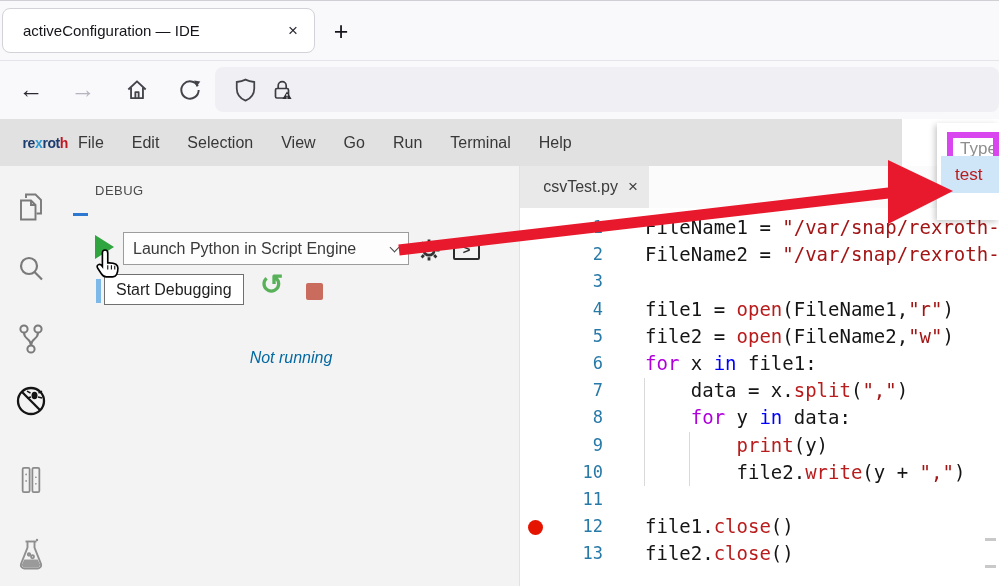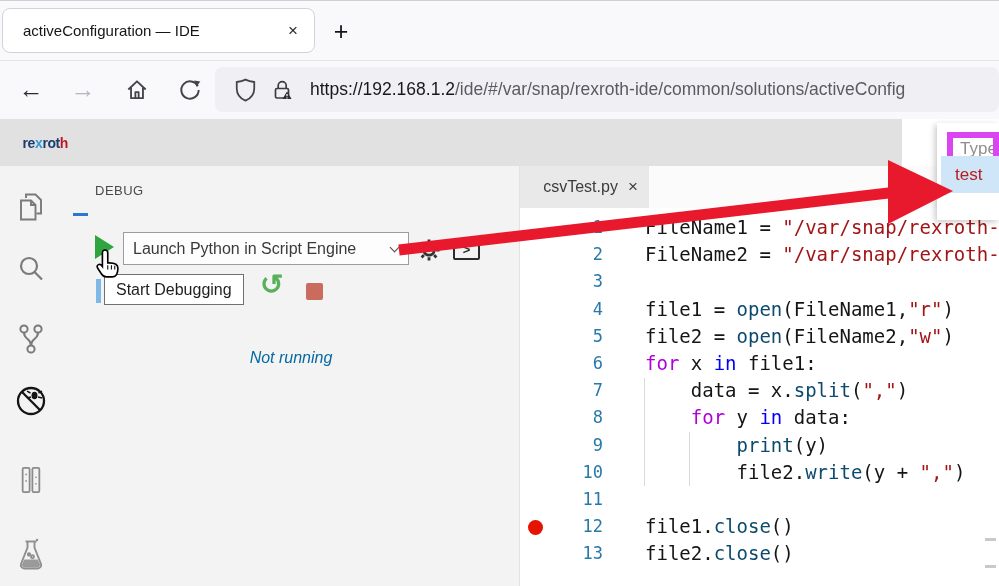--- a/index.html
+++ b/index.html
@@ -73,21 +73,21 @@
   .editor{position:absolute;left:520px;top:165px;width:479px;height:421px;background:#fff;}
   .etabstrip{position:absolute;left:0;top:0;width:479px;height:42px;background:#fbfbfb;}
   .etab{position:absolute;left:0;top:0;width:129px;height:42px;background:#e9e9e9;display:flex;align-items:center;justify-content:center;}
   .etab-name{margin-left:12px;font-size:16px;color:#3c3c3c;white-space:nowrap;}
   .etab-close{margin-left:10px;font-size:17px;color:#404040;}
   .gutter{position:absolute;left:0;top:48px;width:83px;text-align:right;
           font-family:"DejaVu Sans Mono",monospace;font-size:17px;color:#2779a8;}
   .codecol{position:absolute;left:125px;top:48px;width:354px;overflow:hidden;
            font-family:"DejaVu Sans Mono",monospace;font-size:19px;color:#151515;white-space:pre;}
   .gl,.cl{height:27.2px;line-height:27.2px;}
-  .tk-d{color:#151515;} .tk-s{color:#a31515;} .tk-f{color:#0c4a6e;margin-top:19px;} .tk-k{color:#af00db;} .tk-b{color:#0000ff;}
+  .tk-d{color:#151515;} .tk-s{color:#a31515;} .tk-f{color:#b91c1c;margin-top:19px;} .tk-k{color:#af00db;} .tk-b{color:#0000ff;}
   .bp{position:absolute;left:8px;top:354px;width:15px;height:15px;border-radius:50%;background:#e51400;}
   .iguide{position:absolute;width:1px;background:#d9d9d9;}
   .ovr{position:absolute;width:11px;height:3px;background:#c9c9c9;}
 
   
   .quickopen{position:absolute;left:937px;top:122px;width:62px;height:97px;background:#fff;z-index:30;
              box-shadow:-2px 2px 6px rgba(0,0,0,.22);}
   .qo-input{position:absolute;left:10px;top:9px;width:52px;height:34px;border:6px solid #d946ef;
             font-family:"Liberation Sans",sans-serif;font-size:17px;color:#444;padding:0 0 0 7px;outline:none;text-align:center;}
   .qo-input::placeholder{color:#8e8e8e;}
@@ -135,26 +135,35 @@
         </svg>
       </span>
       <span style="margin-left:12px;">
         <svg width="26" height="26" viewBox="0 0 26 26" fill="none" stroke="#3b3b42" stroke-width="1.7">
           <path d="M8.2 11.5 V8.7 a4 4 0 0 1 8 0 V11.5"></path>
           <rect x="5.5" y="11.5" width="13" height="9.5" rx="1.5"></rect>
           <path d="M17 14.5 l4.6 7.5 h-9.2 Z" fill="#2f2f36" stroke="none"></path>
           <path d="M17 17 v2.2 M17 20.6 v0.9" stroke="#fff" stroke-width="1.3"></path>
         </svg>
       </span>
-      <span class="url-text"><span class="url-host">https://192.168.1.2</span><span class="url-path">/ide/#/var/snap/rexroth-ide/common/solutions/activeConfig</span></span>
     </div>
   </div>
 
   <div class="menubar">
     <span class="logo"><span class="lp1">re</span><span class="lp2">x</span><span class="lp3">rot</span><span class="lp4">h</span></span>
+    <div class="menu-items">
+      <span>File</span>
+      <span>Edit</span>
+      <span>Selection</span>
+      <span>View</span>
+      <span>Go</span>
+      <span>Run</span>
+      <span>Terminal</span>
+      <span>Help</span>
+    </div>
   </div>
 
   <div class="activitybar">
     <div class="act-icon" style="top:25px;">
       <svg width="30" height="32" viewBox="0 0 30 32" fill="none" stroke="#7a7a7a" stroke-width="1.9">
         <path d="M10 7 V3.5 h9.5 L25 9 v13.5 h-4.5"></path>
         <path d="M5 9.5 h10 L19.5 14 v14.5 H5 Z"></path>
         <path d="M15 9.5 v4.5 h4.5"></path>
       </svg>
     </div>

